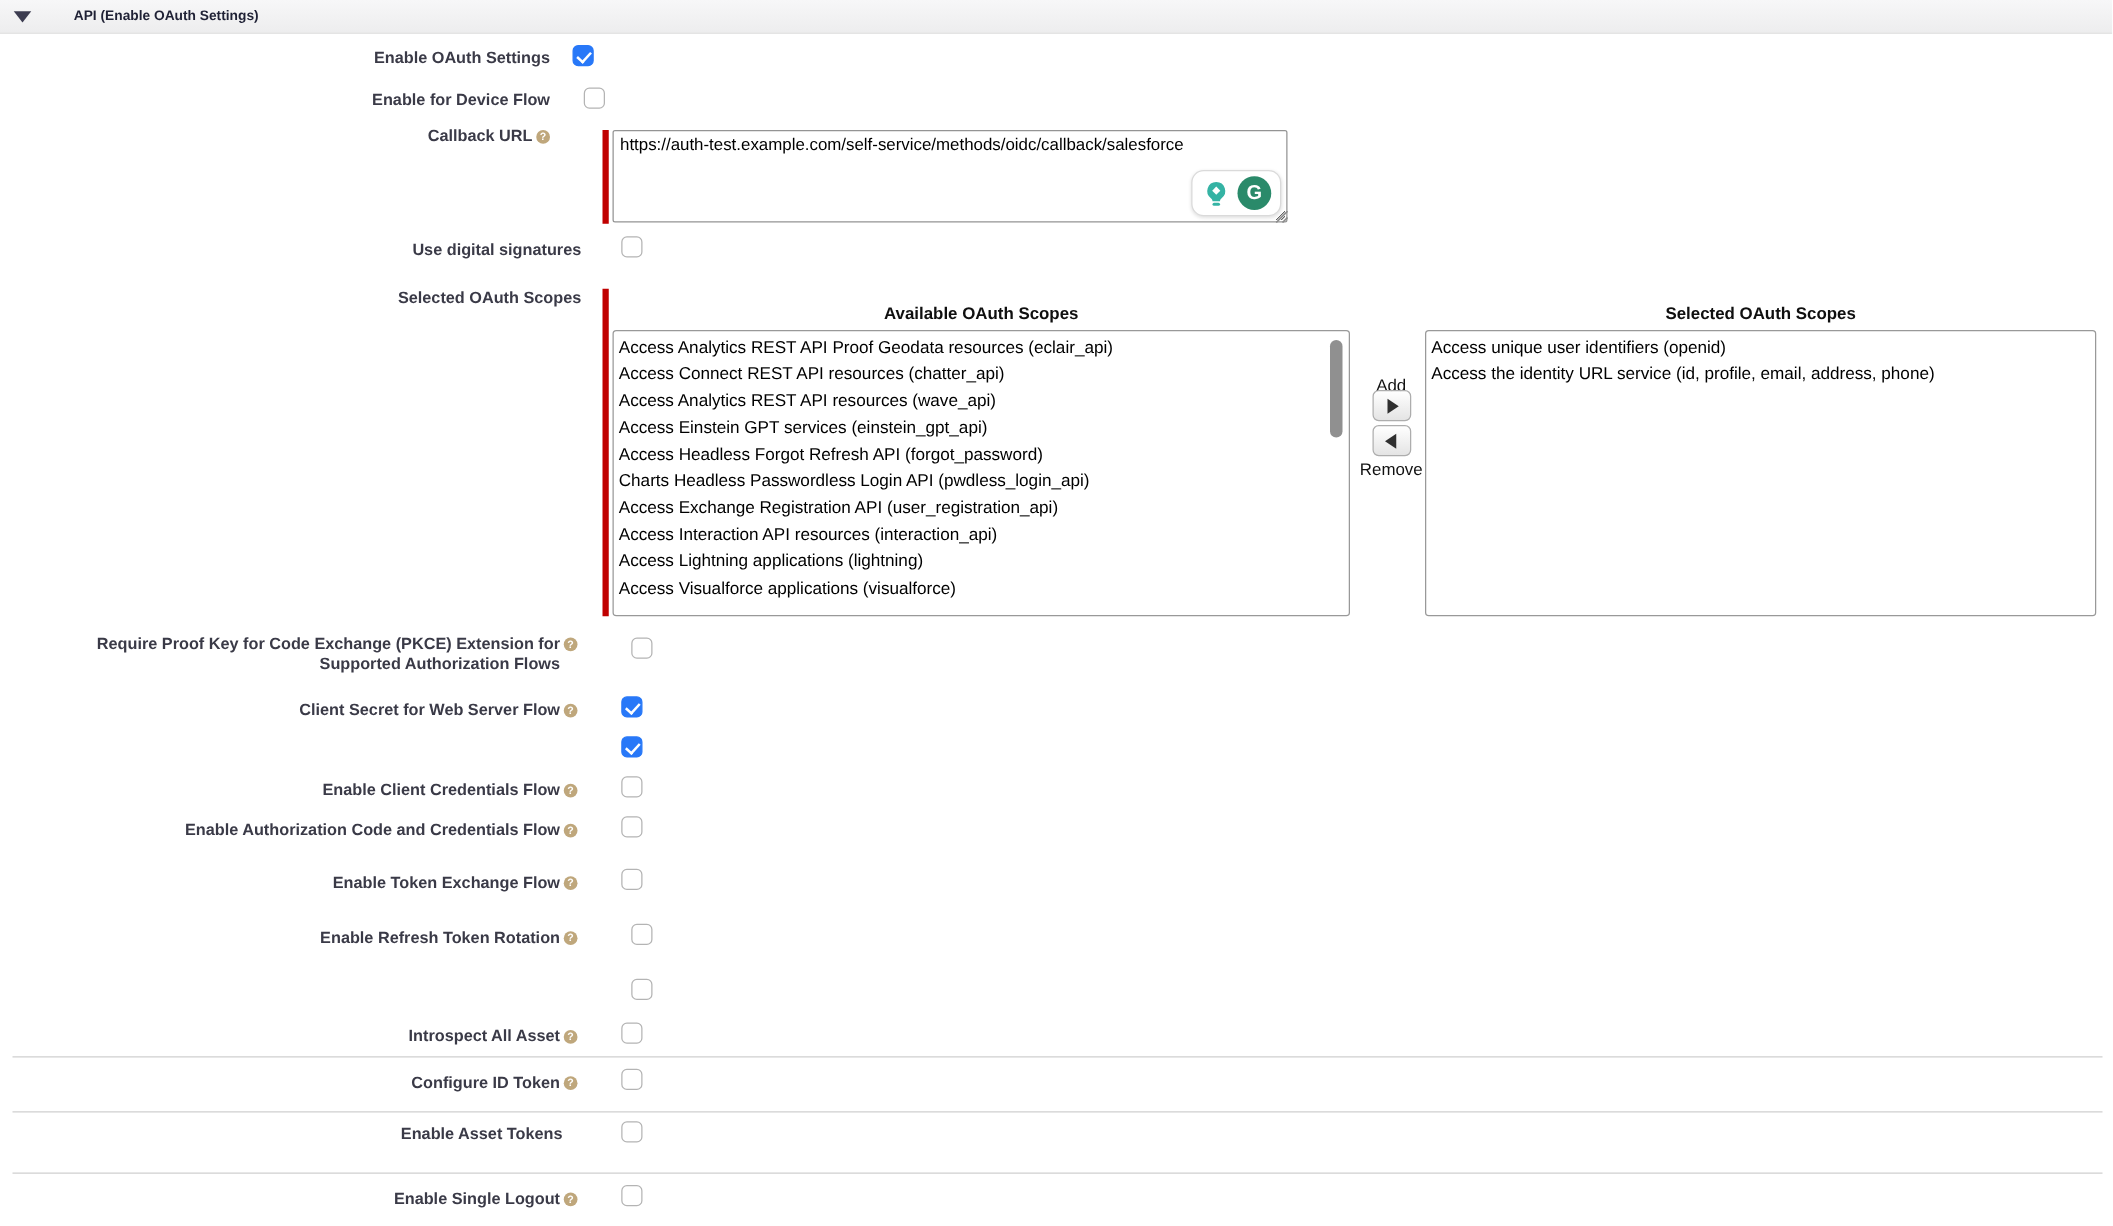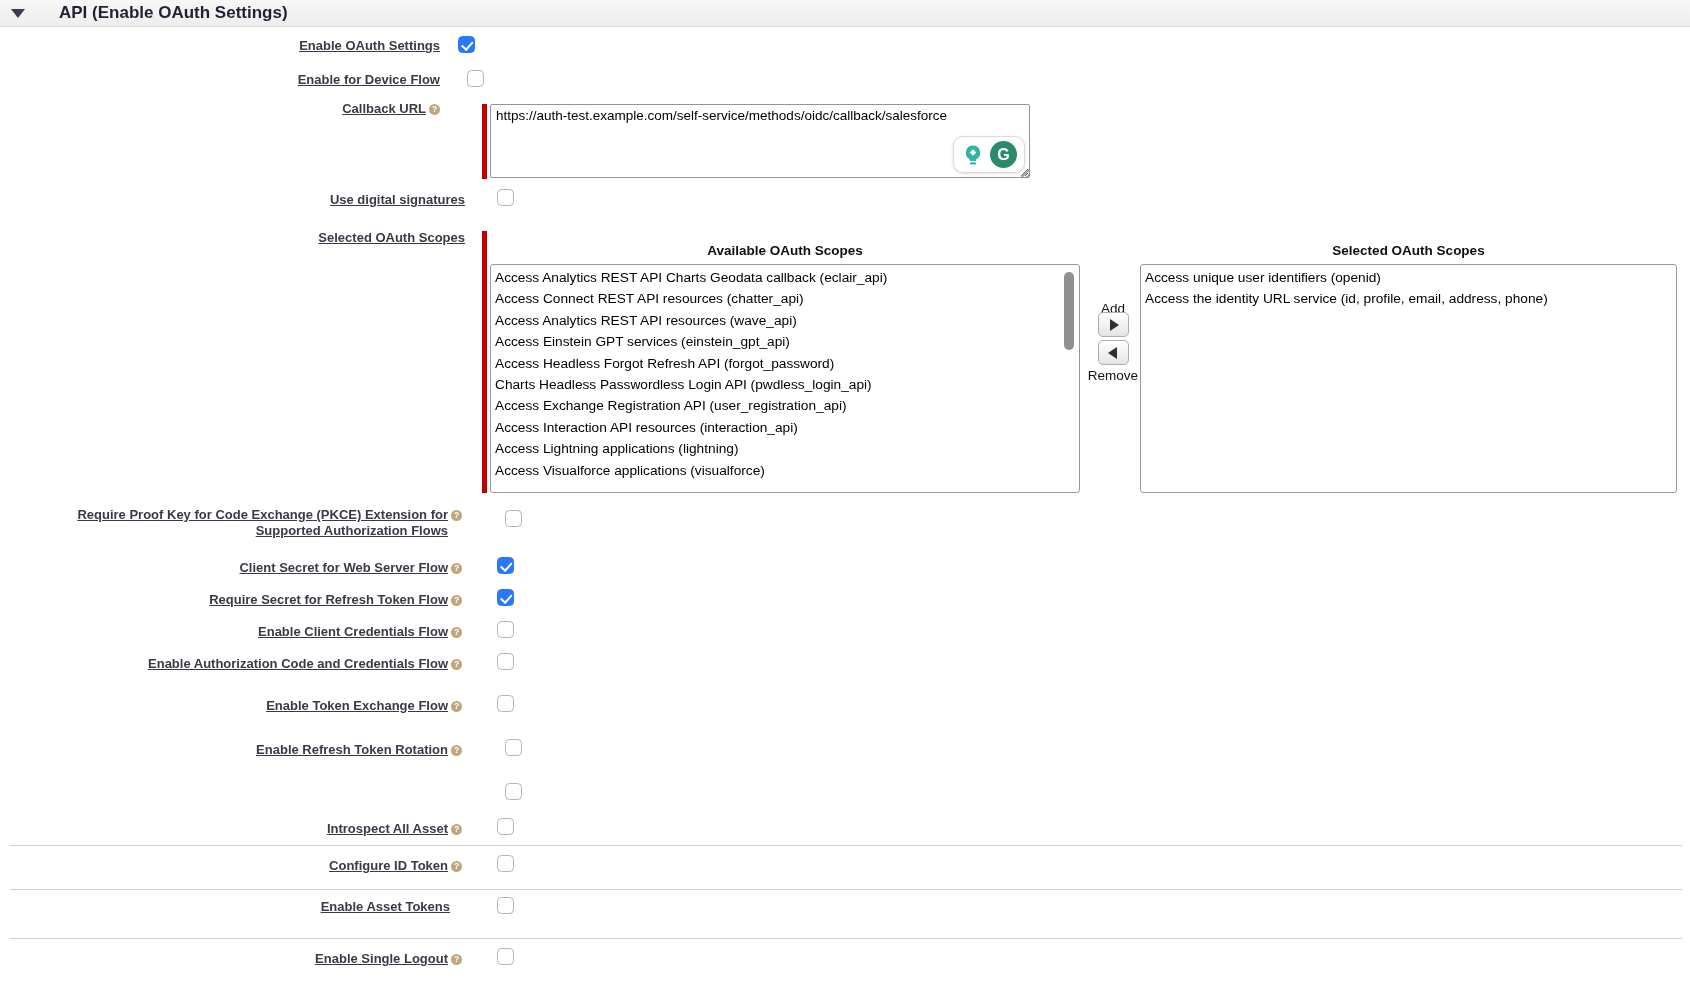--- a/index.html
+++ b/index.html
@@ -6,25 +6,25 @@
   #page{position:relative;width:1690px;height:981px;background:#fff;overflow:hidden;
         font-family:"Liberation Sans",sans-serif;color:#000;}
 
   
   .sec-header{position:absolute;left:0;top:0;width:1690px;height:26px;
     background:linear-gradient(#f7f7f8,#ededee);border-bottom:1px solid #dcdcdc;}
   .tri-down{position:absolute;left:11px;top:9px;width:0;height:0;
     border-left:7px solid transparent;border-right:7px solid transparent;
     border-top:9px solid #3c3c50;cursor:pointer;}
   .sec-title{position:absolute;left:59px;top:0;line-height:26px;
-    font-size:17px;font-weight:bold;color:#1f2135;}
+    font-size:11px;font-weight:bold;color:#1f2135;}
 
   
   .label{position:absolute;left:0;text-align:right;font-size:13px;font-weight:bold;
-    color:#3a3a47;white-space:nowrap;line-height:17px;text-decoration:underline;}
+    color:#3a3a47;white-space:nowrap;line-height:17px;}
   .info{display:inline-block;width:11px;height:11px;margin-left:3px;border-radius:50%;
     background:#bfa77c;color:#fff;font-size:8.5px;font-weight:bold;text-align:center;
     line-height:11px;vertical-align:1px;cursor:pointer;}
 
   
   .cb{position:absolute;width:17px;height:17px;background:#fff;border:1.5px solid #b4b4b4;
     border-radius:4.5px;box-sizing:border-box;cursor:pointer;}
   .cb.checked{background:#2878f8;border-color:#2878f8;}
   .cb.checked::after{content:"";position:absolute;left:5px;top:1.5px;width:4.5px;height:8.5px;
     border:solid #fff;border-width:0 2.3px 2.3px 0;transform:rotate(42deg);}
@@ -104,21 +104,21 @@
   </div>
   <span class="cb" style="left:497px;top:189px"></span>
 
   <div class="label" style="top:229px;width:465px">
     <span>Selected OAuth Scopes</span>
   </div>
   <div class="reqbar" style="left:482px;top:231px;height:262px"></div>
 
   <div class="list-header" style="left:490px;width:590px">Available OAuth Scopes</div>
   <div class="scope-list" style="left:490px;width:590px">
-      <div class="opt">Access Analytics REST API Charts Geodata callback (eclair_api)</div>
+      <div class="opt">Access Analytics REST API Proof Geodata resources (eclair_api)</div>
       <div class="opt">Access Connect REST API resources (chatter_api)</div>
       <div class="opt">Access Analytics REST API resources (wave_api)</div>
       <div class="opt">Access Einstein GPT services (einstein_gpt_api)</div>
       <div class="opt">Access Headless Forgot Refresh API (forgot_password)</div>
       <div class="opt">Charts Headless Passwordless Login API (pwdless_login_api)</div>
       <div class="opt">Access Exchange Registration API (user_registration_api)</div>
       <div class="opt">Access Interaction API resources (interaction_api)</div>
       <div class="opt">Access Lightning applications (lightning)</div>
       <div class="opt">Access Visualforce applications (visualforce)</div>
     </div>
@@ -145,23 +145,20 @@
   <div class="label" style="top:522px;width:448px">
     <span>Supported Authorization Flows</span>
   </div>
   <span class="cb" style="left:505px;top:510px"></span>
 
   <div class="label" style="top:559px;width:462px">
     <span>Client Secret for Web Server Flow</span><span class="info">?</span>
   </div>
   <span class="cb checked" style="left:497px;top:557px"></span>
 
-  <div class="label" style="top:591px;width:462px">
-    <span>Require Secret for Refresh Token Flow</span><span class="info">?</span>
-  </div>
   <span class="cb checked" style="left:497px;top:589px"></span>
 
   <div class="label" style="top:623px;width:462px">
     <span>Enable Client Credentials Flow</span><span class="info">?</span>
   </div>
   <span class="cb" style="left:497px;top:621px"></span>
 
   <div class="label" style="top:655px;width:462px">
     <span>Enable Authorization Code and Credentials Flow</span><span class="info">?</span>
   </div>

